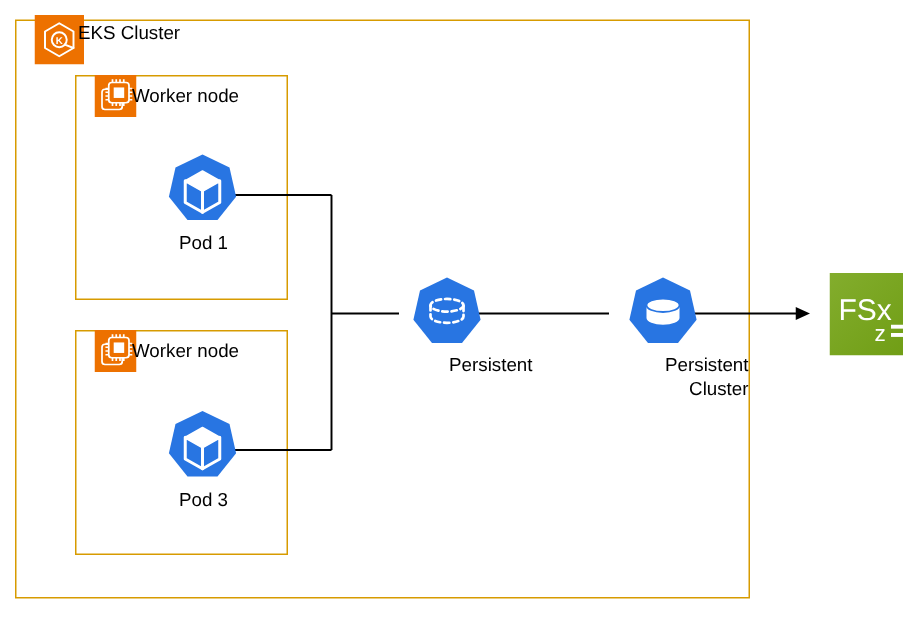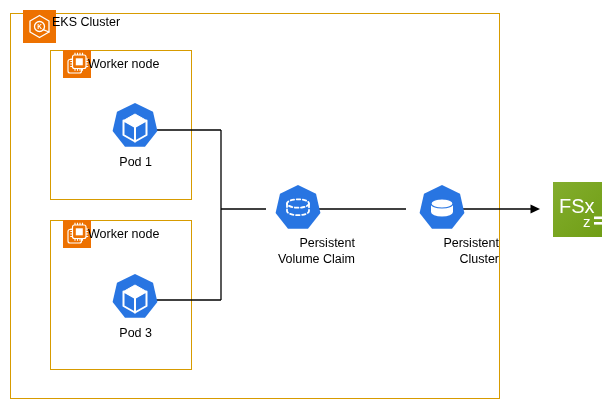--- a/index.html
+++ b/index.html
@@ -103,21 +103,20 @@
 
   <div class="abs" style="left:261px;top:184px;">
     <svg width="48" height="48" viewBox="0 0 48 48">
       <polygon class="hept" points="24,1 42,9.7 46.4,29.1 34,44.7 14,44.7 1.6,29.1 6,9.7"></polygon>
       <ellipse class="dash" cx="24" cy="19.5" rx="11" ry="4.2"></ellipse>
       <path class="dash" d="M13 19.5 L13 27 A11 4.2 0 0 0 35 27 L35 19.5"></path>
     </svg>
   </div>
   <div class="label center" style="left:215px;top:235px;width:140px;line-height:16px;">
     <span>Persistent</span><br>
-    <span>Volume Claim</span>
   </div>
 
   <div class="abs" style="left:405px;top:184px;">
     <svg width="48" height="48" viewBox="0 0 48 48">
       <polygon class="hept" points="24,1 42,9.7 46.4,29.1 34,44.7 14,44.7 1.6,29.1 6,9.7"></polygon>
       <path class="cyl-body" d="M13 19.5 L13 28 A11 4.5 0 0 0 35 28 L35 19.5 A11 4.5 0 0 1 13 19.5 Z"></path>
       <ellipse class="cyl-top" cx="24" cy="19.5" rx="11" ry="4.5"></ellipse>
     </svg>
   </div>
   <div class="label center" style="left:359px;top:235px;width:140px;line-height:16px;">

